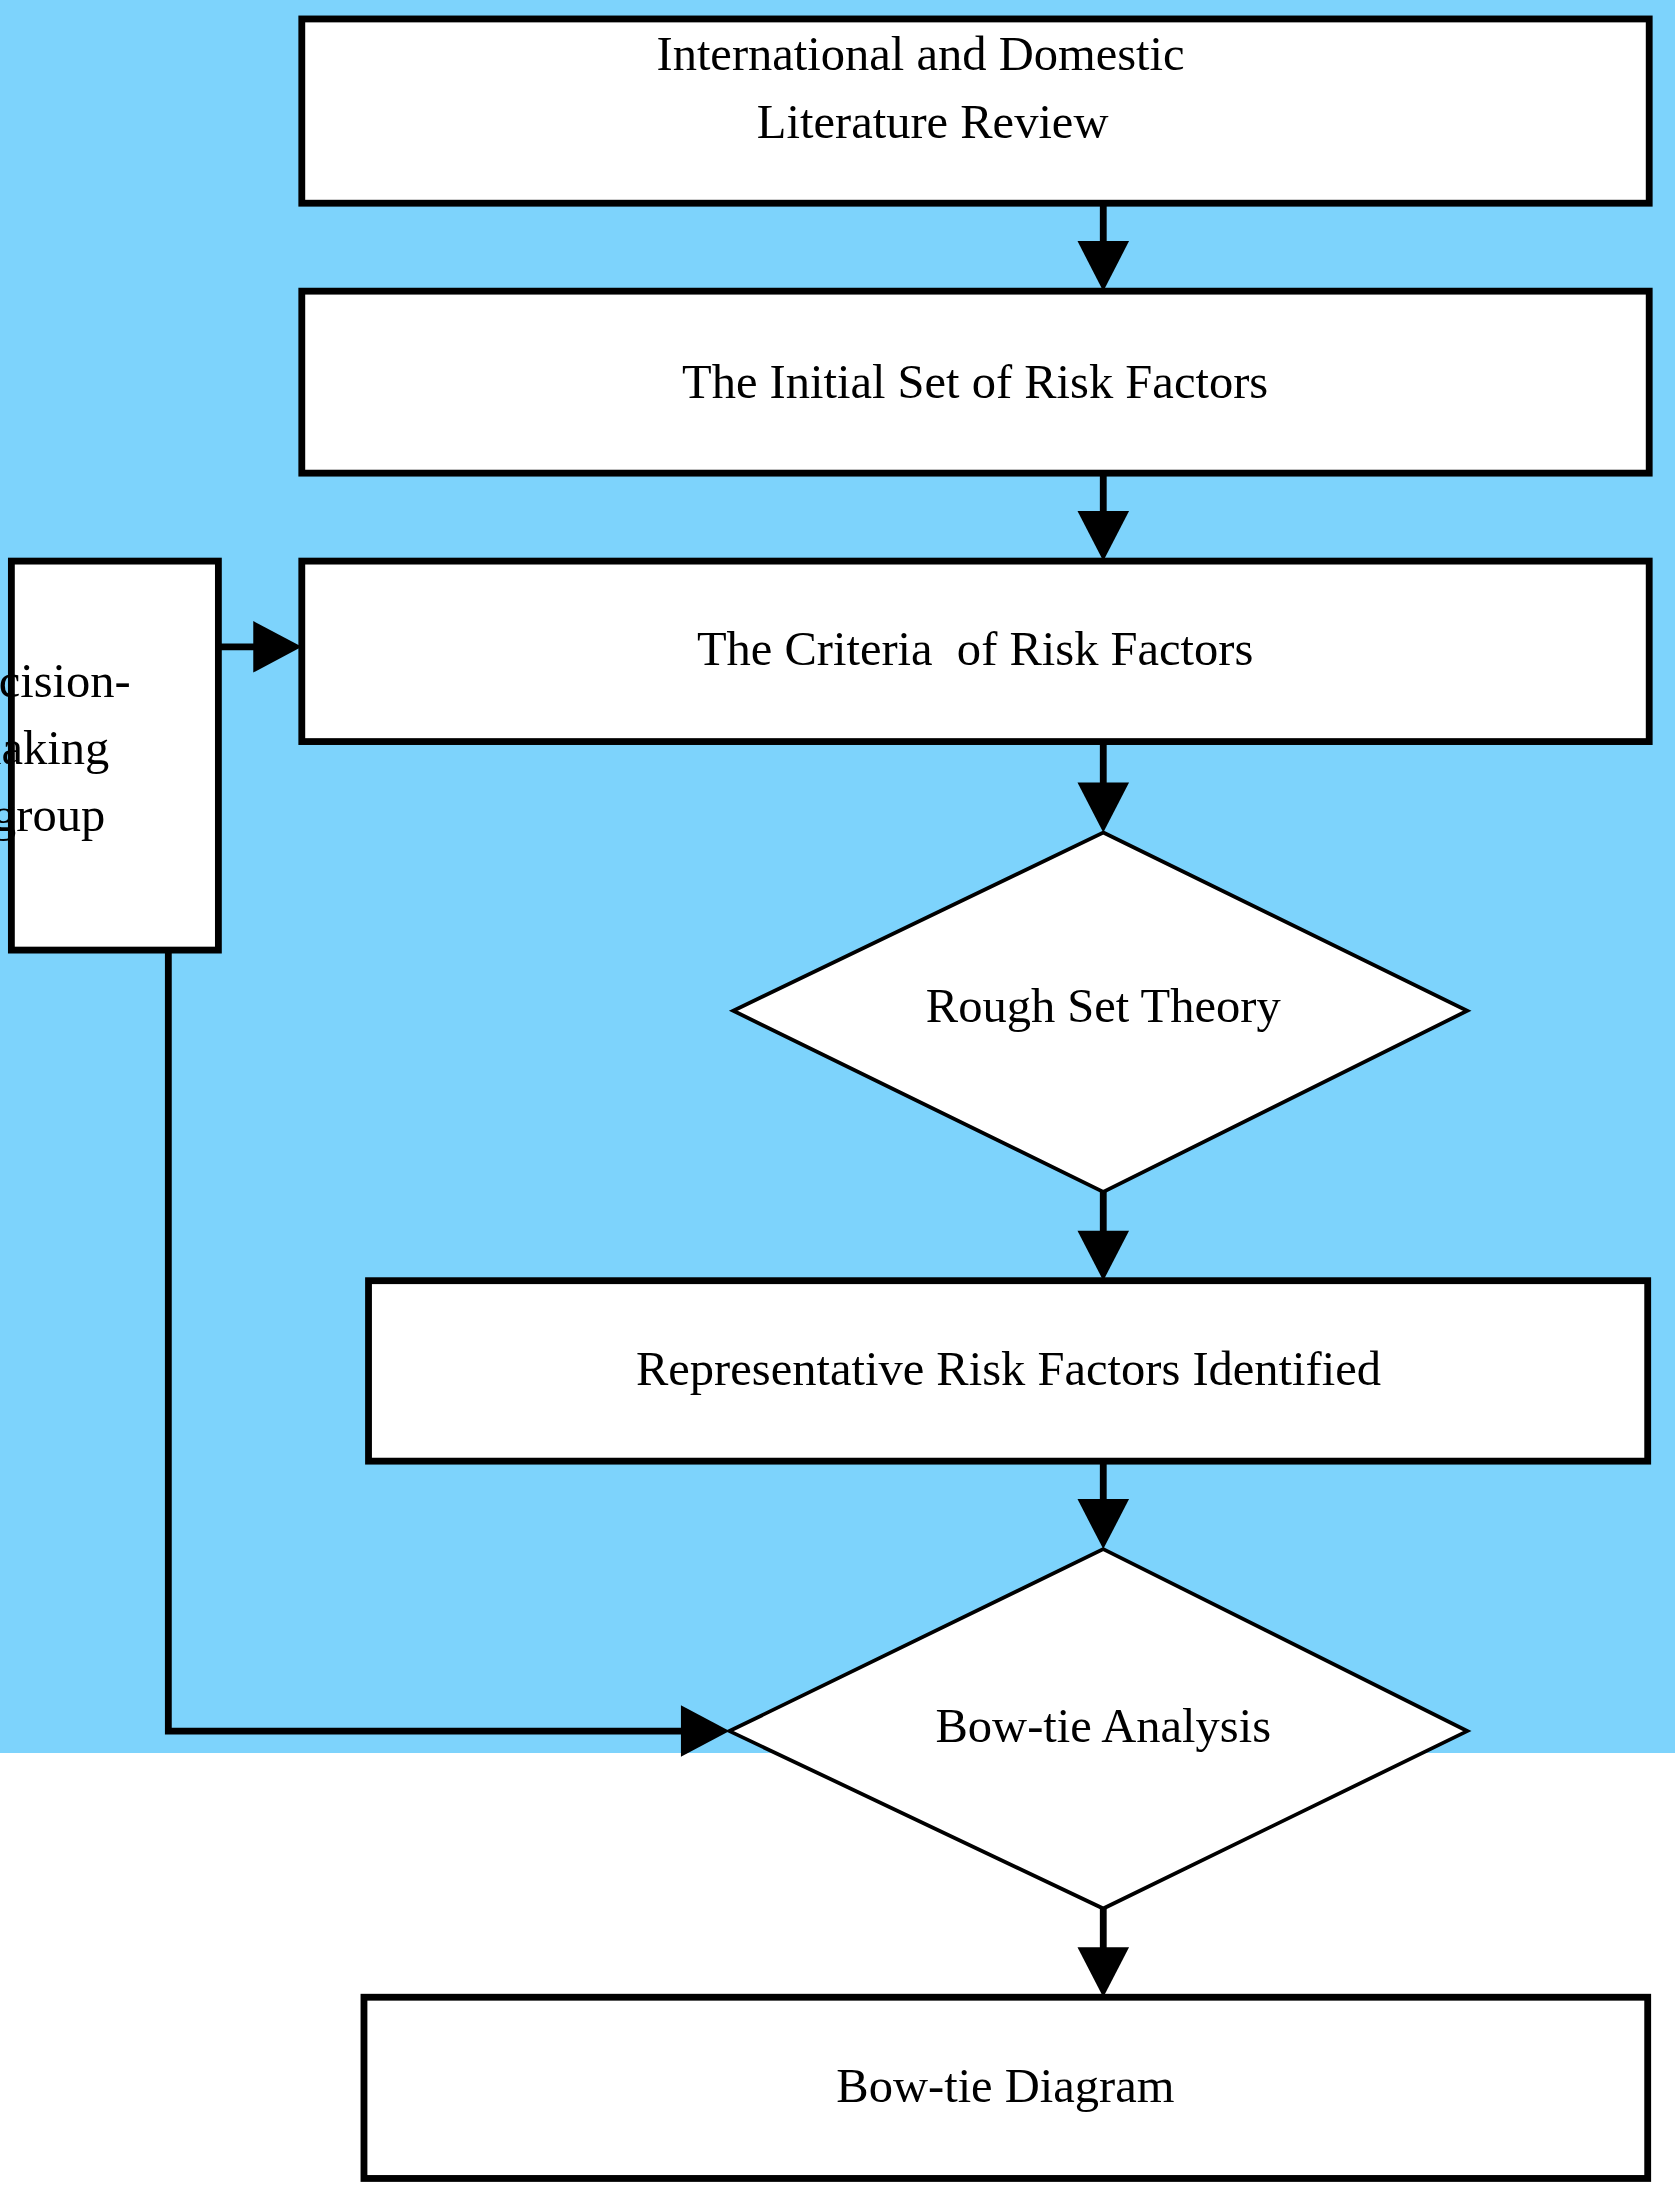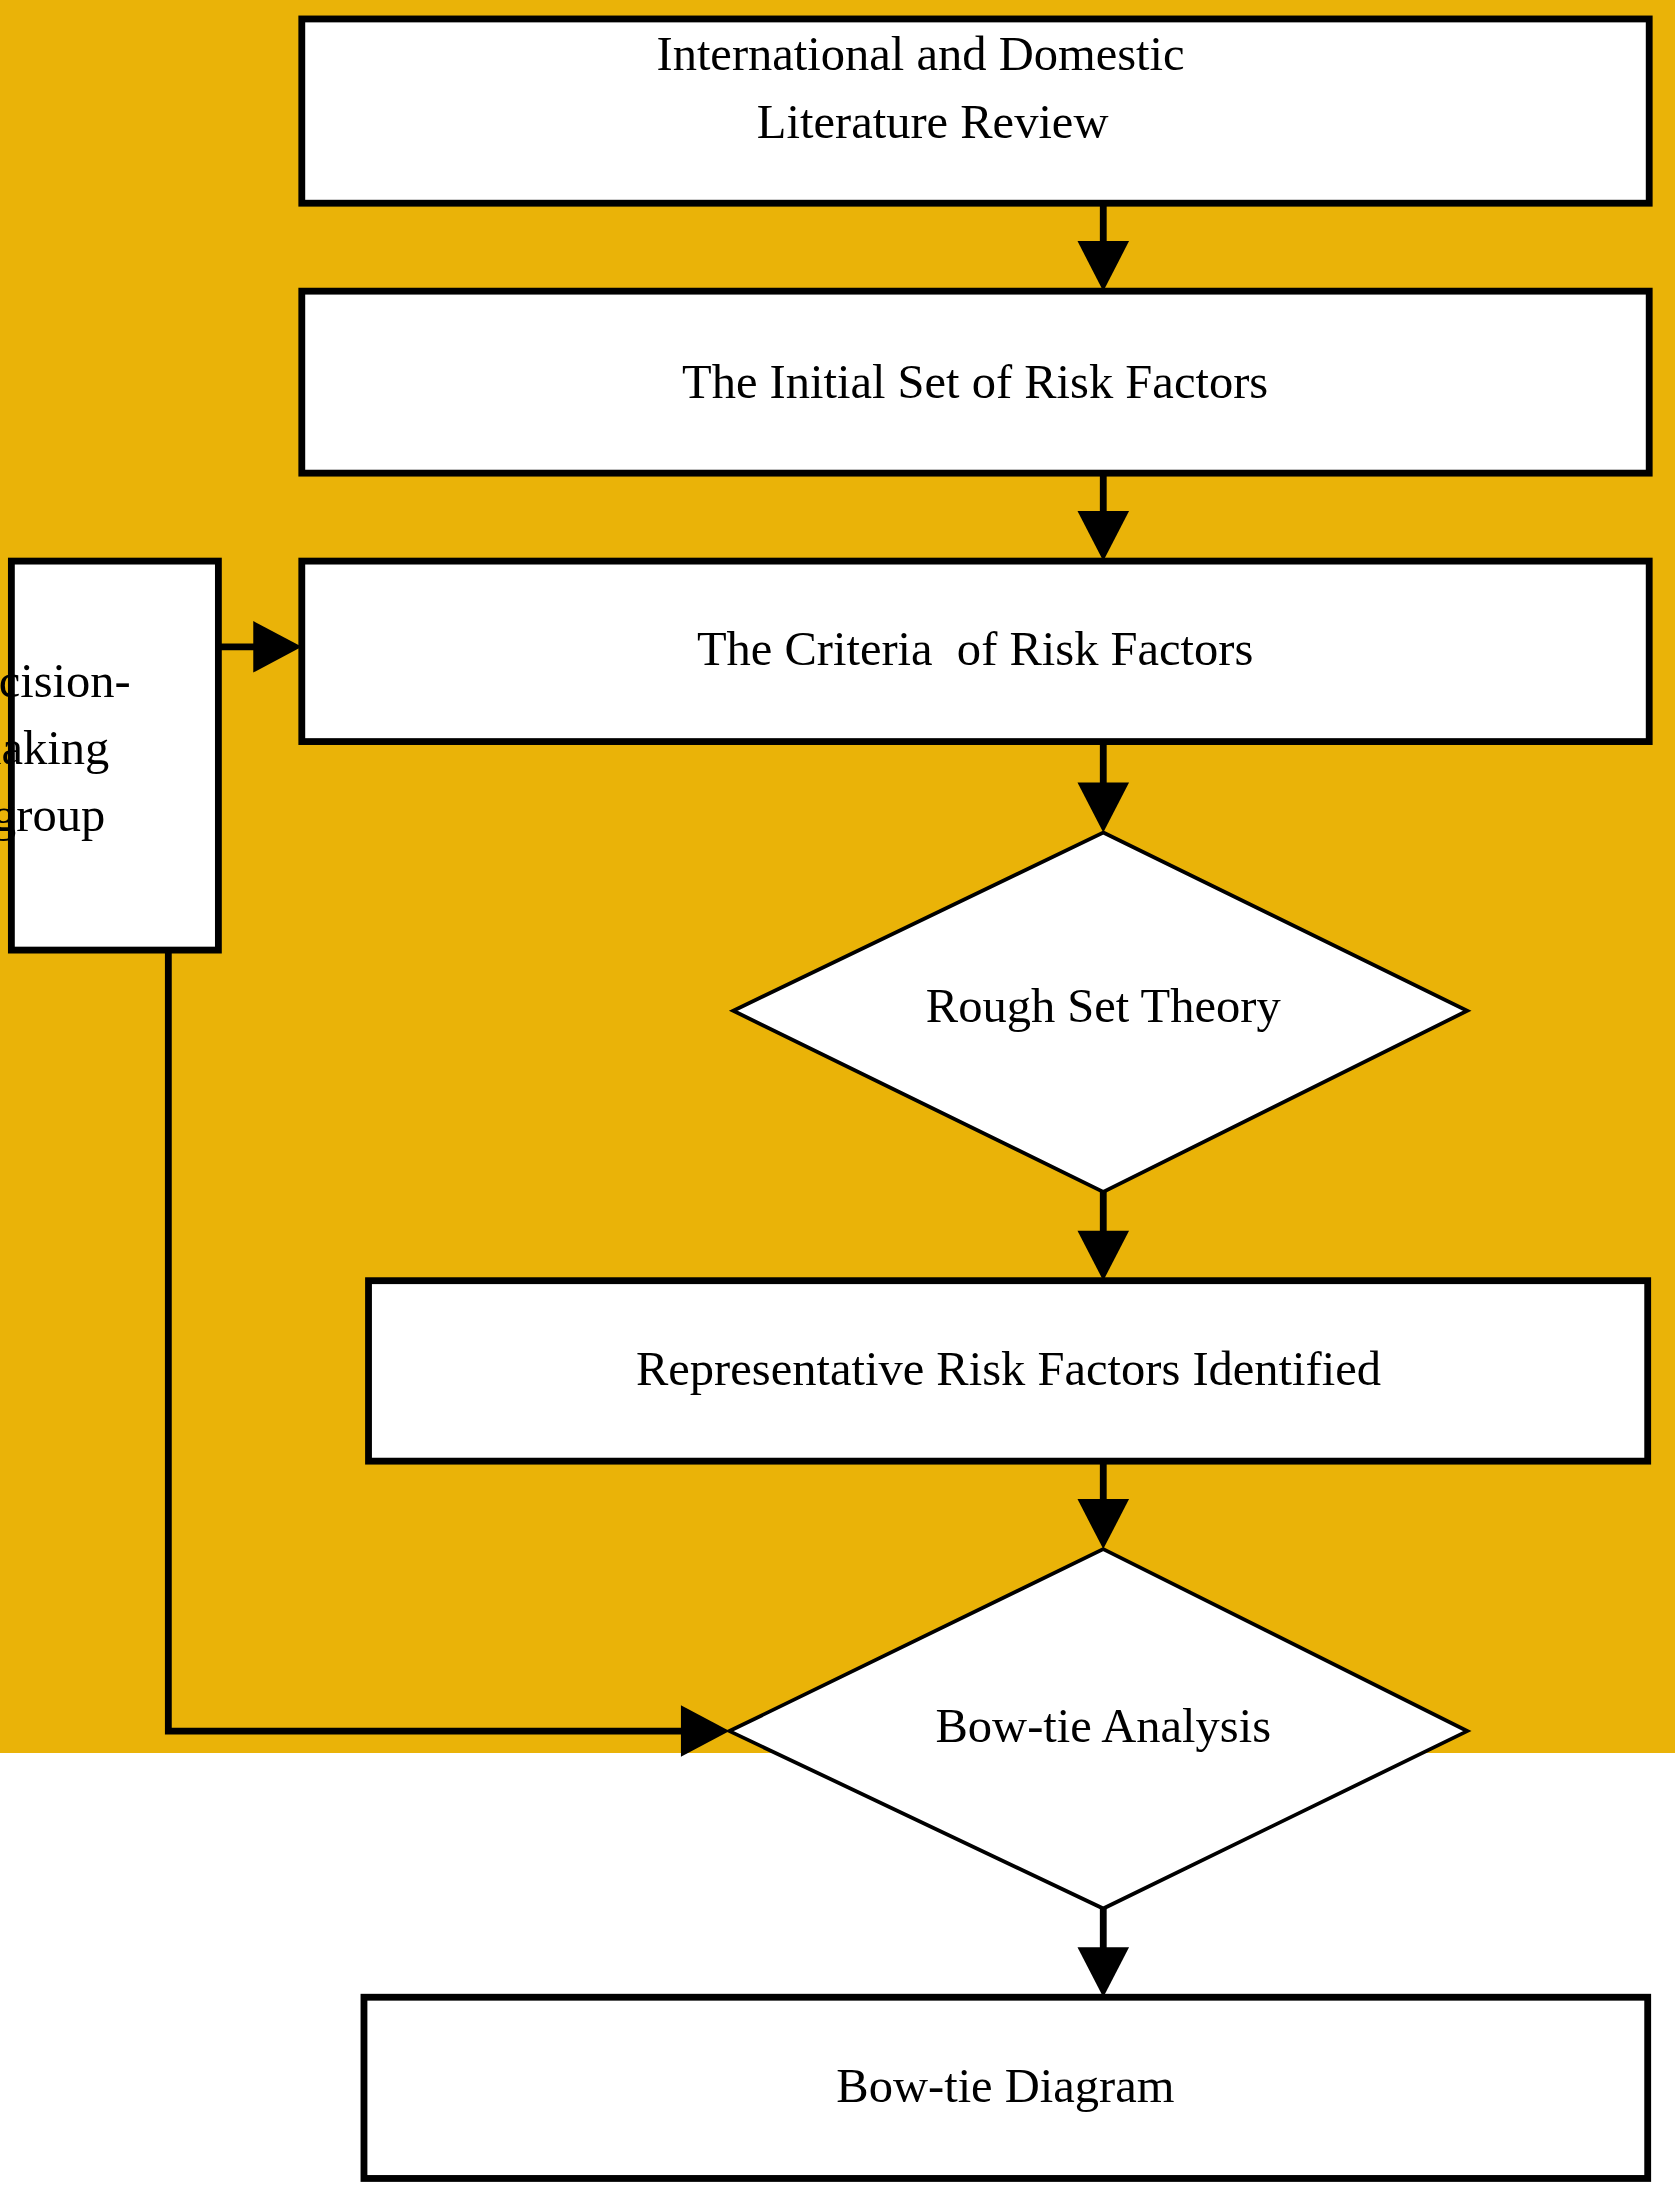--- a/index.html
+++ b/index.html
@@ -11,21 +11,21 @@
   body {
     width: 1675px;
     height: 2205px;
     font-family: "Liberation Serif", "DejaVu Serif", serif;
     overflow: hidden;
   }
   #flowchart-root {
     position: relative;
     width: 1675px;
     height: 1753px;
-    background: #eab308;
+    background: #7dd3fc;
   }
   svg#flow-svg {
     position: absolute;
     left: 0;
     top: 0;
     width: 1675px;
     height: 2205px;
     display: block;
   }
   .node-rect {

